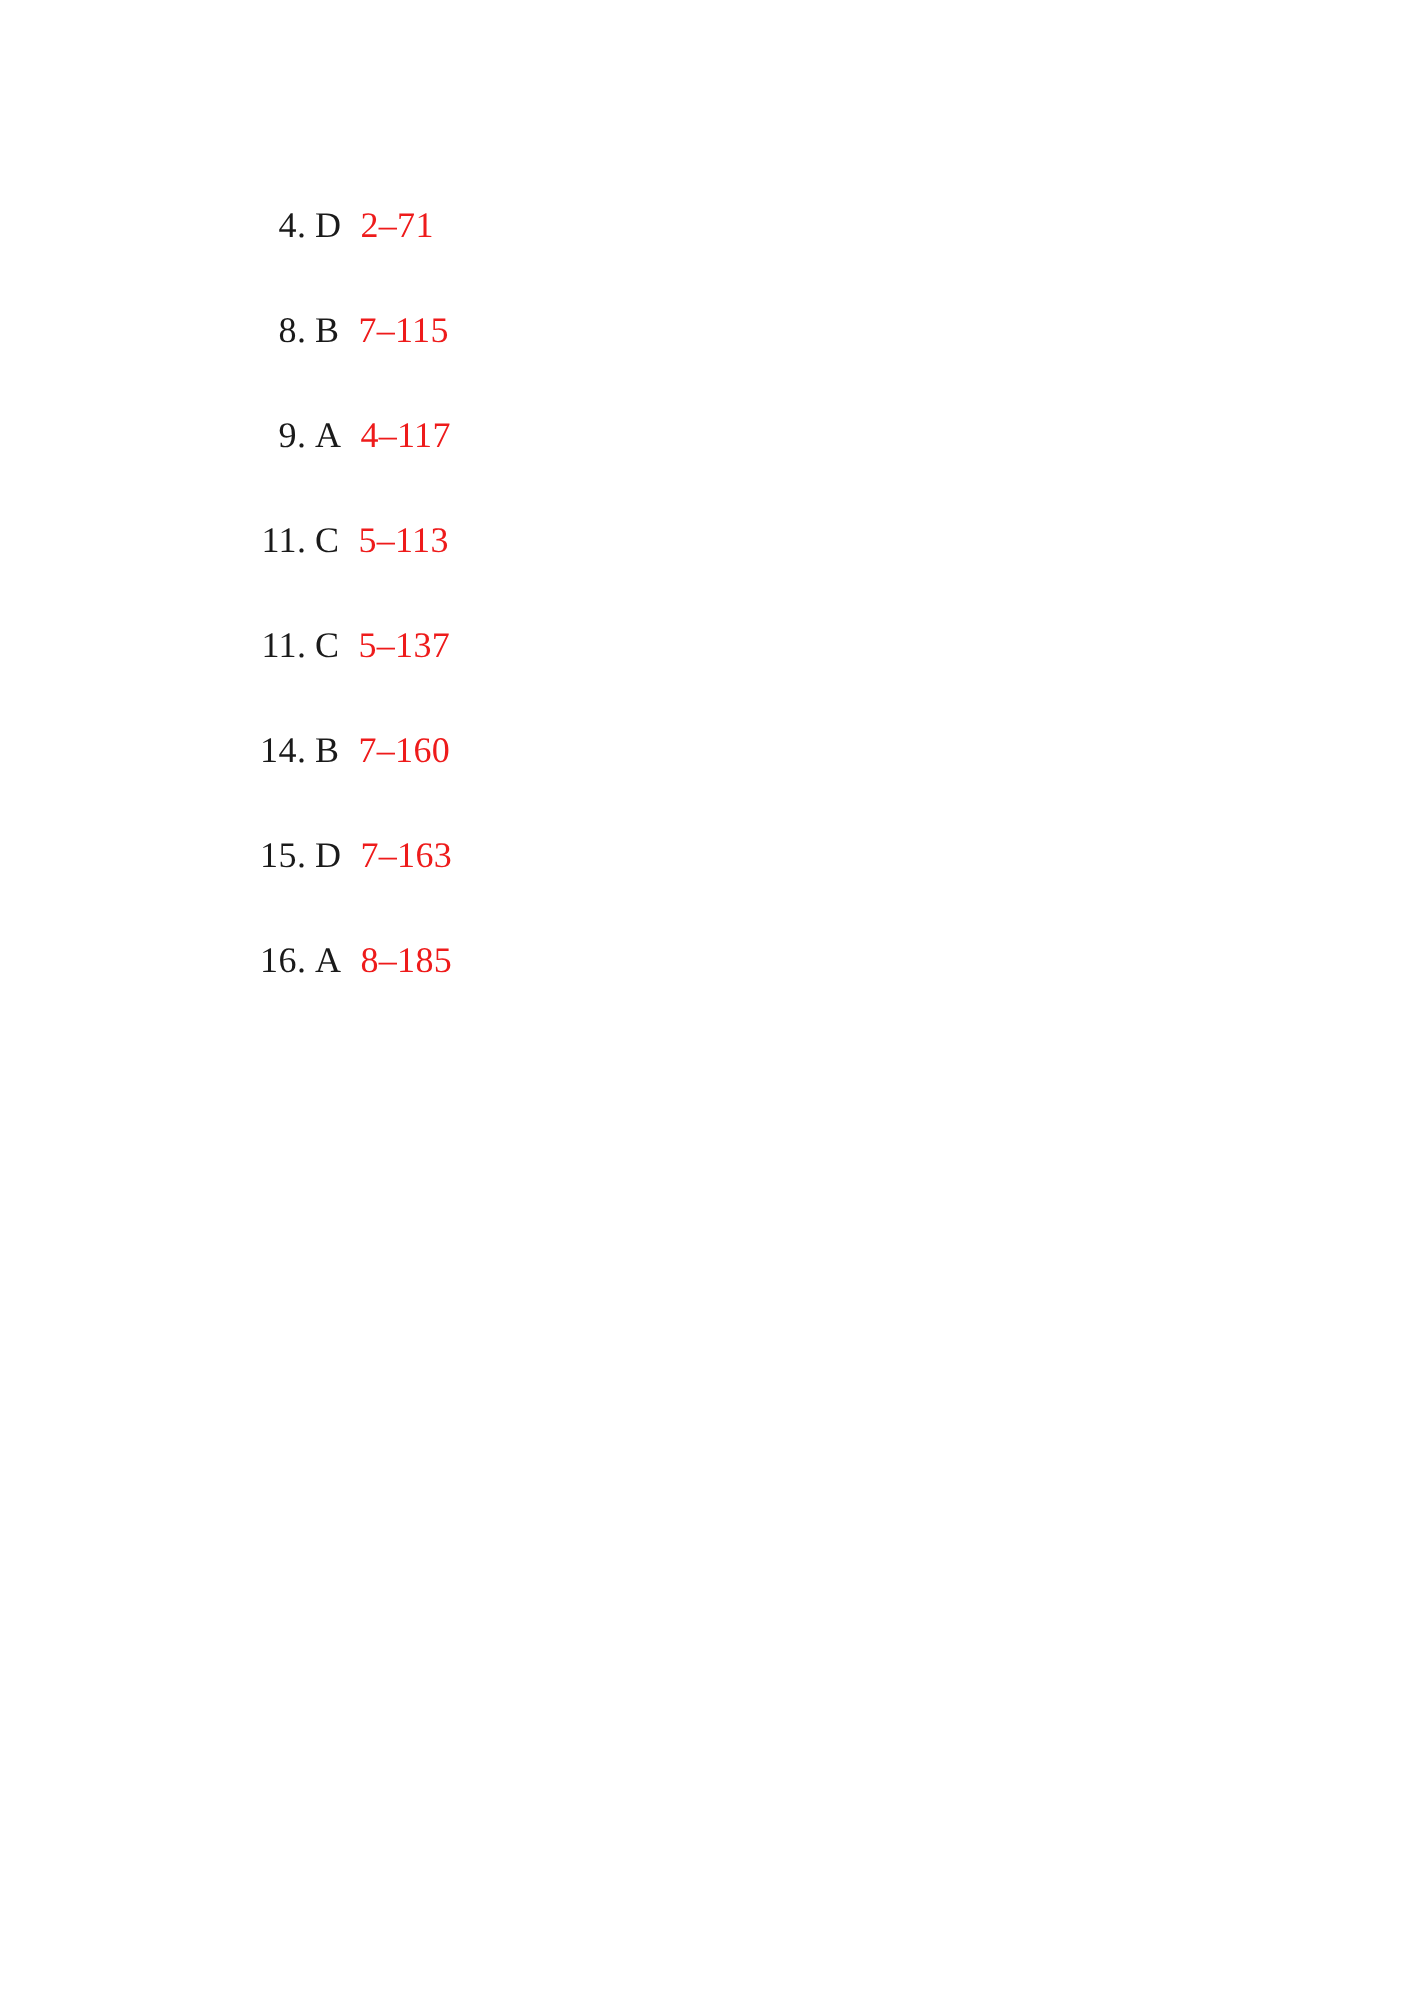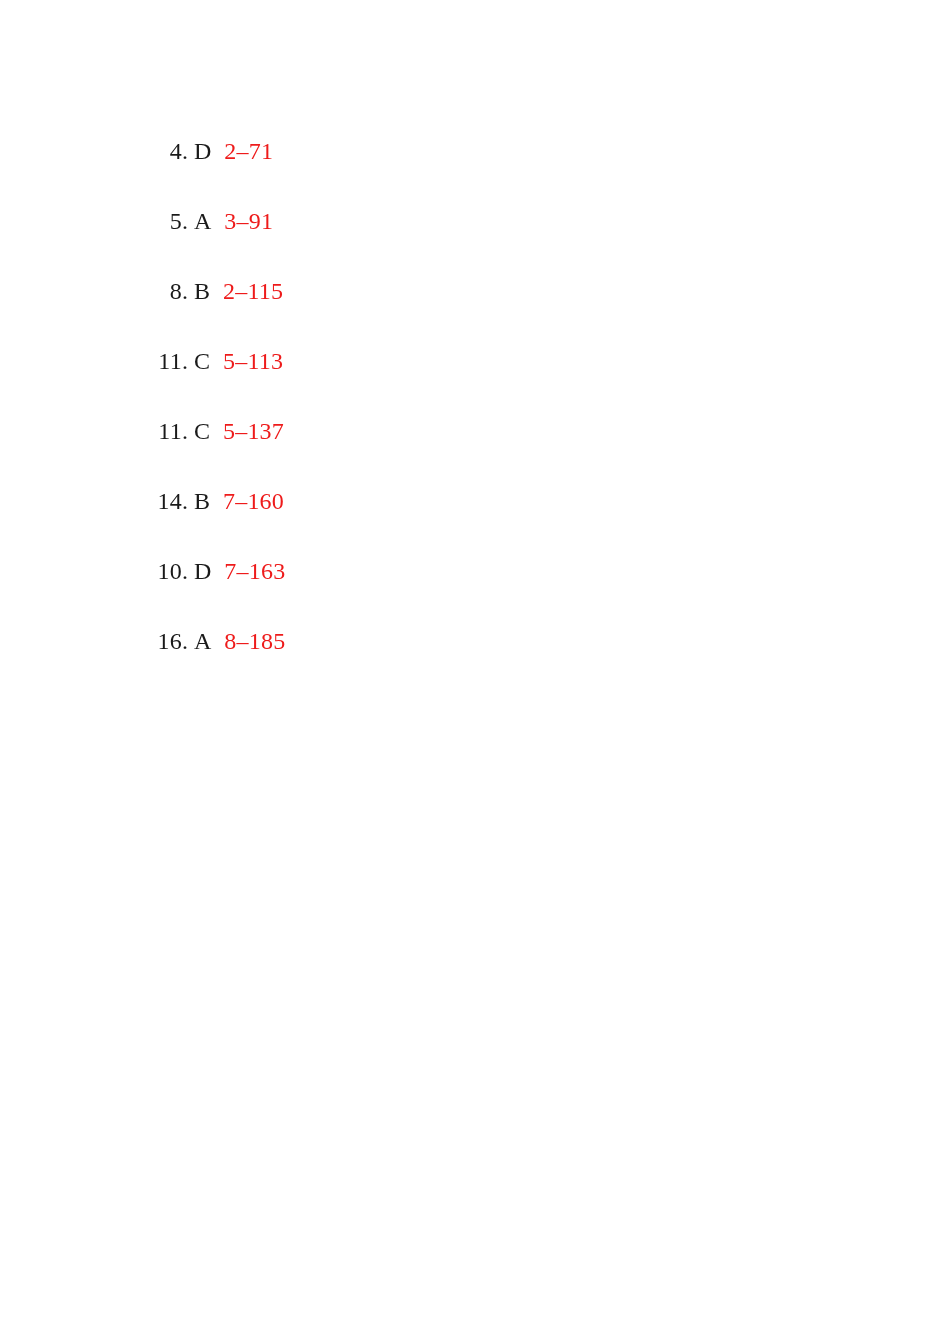--- a/index.html
+++ b/index.html
@@ -24,20 +24,21 @@
     margin: 0;
     padding: 0;
     list-style: none;
   }
   .answer-row {
     height: 70px;
     line-height: 30px;
     display: block;
     white-space: nowrap;
     font-size: 24px;
+    margin-left: 16px;
   }
   .row-inner {
     display: inline-block;
     padding-left: 148px;
   }
   .item-number {
     display: inline-block;
     width: 34px;
     text-align: right;
     color: #1a1a1a;
@@ -59,21 +60,21 @@
     padding-left: 13px;
     letter-spacing: 0.2px;
   }
 </style>
 </head>
 <body>
 
 <div class="page">
   <ol class="answer-list" id="answer-list">
       <li class="answer-row"><span class="row-inner"><span class="item-number">4</span><span class="item-period">.</span><span class="item-answer">D</span><span class="item-reference">2–71</span></span></li>
-      <li class="answer-row"><span class="row-inner"><span class="item-number">5</span><span class="item-period">.</span><span class="item-answer">A</span><span class="item-reference">3–91</span></span></li>
-      <li class="answer-row"><span class="row-inner"><span class="item-number">8</span><span class="item-period">.</span><span class="item-answer">B</span><span class="item-reference">2–115</span></span></li>
+      <li class="answer-row"><span class="row-inner"><span class="item-number">8</span><span class="item-period">.</span><span class="item-answer">B</span><span class="item-reference">7–115</span></span></li>
+      <li class="answer-row"><span class="row-inner"><span class="item-number">9</span><span class="item-period">.</span><span class="item-answer">A</span><span class="item-reference">4–117</span></span></li>
       <li class="answer-row"><span class="row-inner"><span class="item-number">11</span><span class="item-period">.</span><span class="item-answer">C</span><span class="item-reference">5–113</span></span></li>
       <li class="answer-row"><span class="row-inner"><span class="item-number">11</span><span class="item-period">.</span><span class="item-answer">C</span><span class="item-reference">5–137</span></span></li>
       <li class="answer-row"><span class="row-inner"><span class="item-number">14</span><span class="item-period">.</span><span class="item-answer">B</span><span class="item-reference">7–160</span></span></li>
-      <li class="answer-row"><span class="row-inner"><span class="item-number">10</span><span class="item-period">.</span><span class="item-answer">D</span><span class="item-reference">7–163</span></span></li>
+      <li class="answer-row"><span class="row-inner"><span class="item-number">15</span><span class="item-period">.</span><span class="item-answer">D</span><span class="item-reference">7–163</span></span></li>
       <li class="answer-row"><span class="row-inner"><span class="item-number">16</span><span class="item-period">.</span><span class="item-answer">A</span><span class="item-reference">8–185</span></span></li>
     </ol>
 </div>
 
 </body></html>

